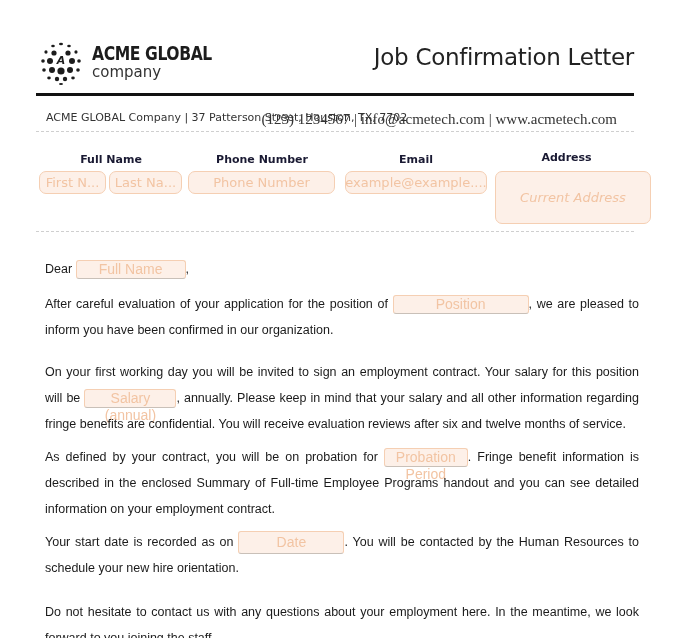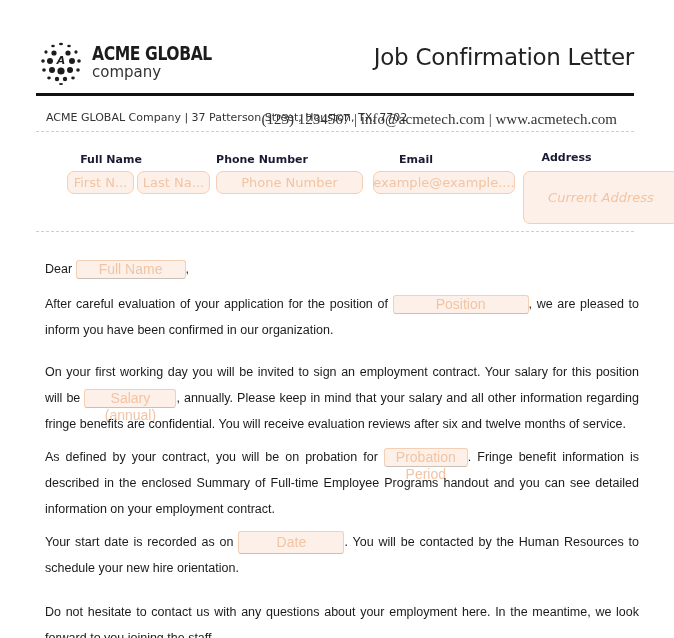--- a/index.html
+++ b/index.html
@@ -7,21 +7,21 @@
   .abs { position:absolute; }
   .logo-icon { left:38px; top:40px; width:46px; height:46px; }
   .brand-name { left:92px; top:42px; font-family:"DejaVu Sans", sans-serif; font-weight:bold; font-size:19px; letter-spacing:-0.5px; color:#1c1c1c; transform:scaleX(0.82); transform-origin:left top; white-space:nowrap; }
   .brand-sub { left:92px; top:63px; font-family:"DejaVu Sans", sans-serif; font-size:15px; color:#333; white-space:nowrap; }
   .doc-title { right:40px; top:44px; font-family:"DejaVu Sans", sans-serif; font-size:23px; color:#222; white-space:nowrap; letter-spacing:-0.3px; }
   .rule-thick { left:36px; top:93px; width:598px; height:3px; background:#111; }
   .contact-left { left:46px; top:111px; font-family:"DejaVu Sans", sans-serif; font-size:11px; color:#333; white-space:nowrap; }
   .contact-right { right:57px; top:111px; font-family:Liberation Serif, serif; font-size:15px; color:#333; white-space:nowrap; }
   .dash { left:36px; width:598px; height:0; border-top:1px dashed #cfcfcf; }
   .field-label { font-family:"DejaVu Sans", sans-serif; font-weight:bold; font-size:11px; color:#1a1a33; text-align:center; white-space:nowrap; }
-  .inp { box-sizing:border-box; background:#fdf0e8; border:1px solid #f5cfb3; border-radius:7px; color:#f2c4a3; font-family:"DejaVu Sans", sans-serif; font-size:13px; display:flex; align-items:center; justify-content:center; overflow:hidden; white-space:nowrap;margin-left:28px; }
+  .inp { box-sizing:border-box; background:#fdf0e8; border:1px solid #f5cfb3; border-radius:7px; color:#f2c4a3; font-family:"DejaVu Sans", sans-serif; font-size:13px; display:flex; align-items:center; justify-content:center; overflow:hidden; white-space:nowrap; }
   .inp-row { top:171px; height:23px; }
   .para { left:45px; width:594px; font-size:12.5px; line-height:26px; color:#1b1b1b; text-align:justify; }
   .inline-inp { display:inline-block; vertical-align:middle; box-sizing:border-box; background:#fdf0e8; border:1px solid #f5cfb3; border-radius:3px; color:#f2c4a3; font-family:"Liberation Sans", sans-serif; font-size:14px; text-align:center; height:19px; line-height:17px; border-bottom:1px solid #c9c0b8; }
 </style>
 </head>
 <body>
 
 <div class="abs logo-icon">
   <svg width="46" height="46" viewBox="0 0 46 46">
     <g fill="#1c1c1c">

